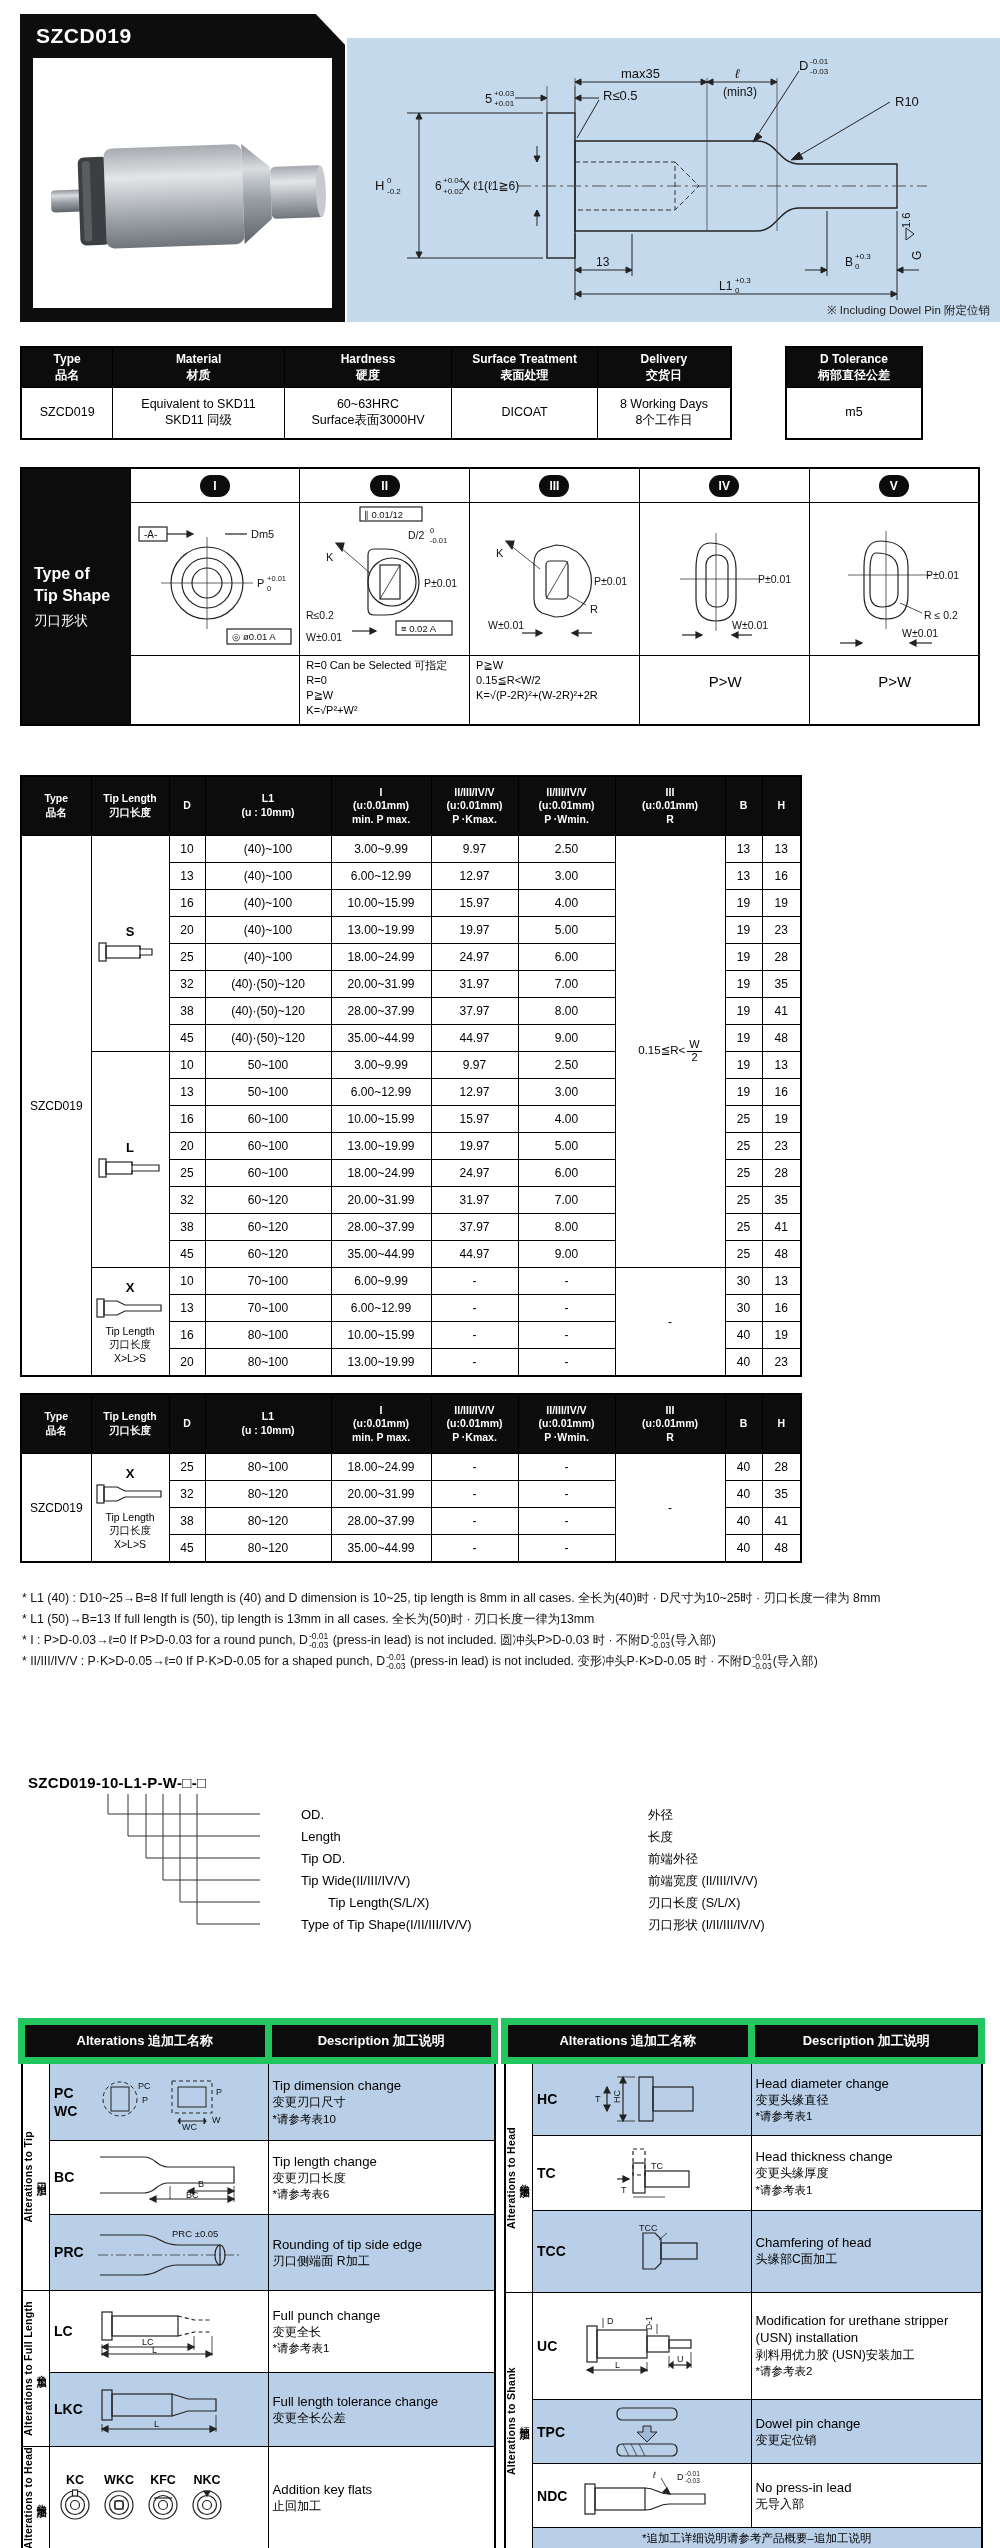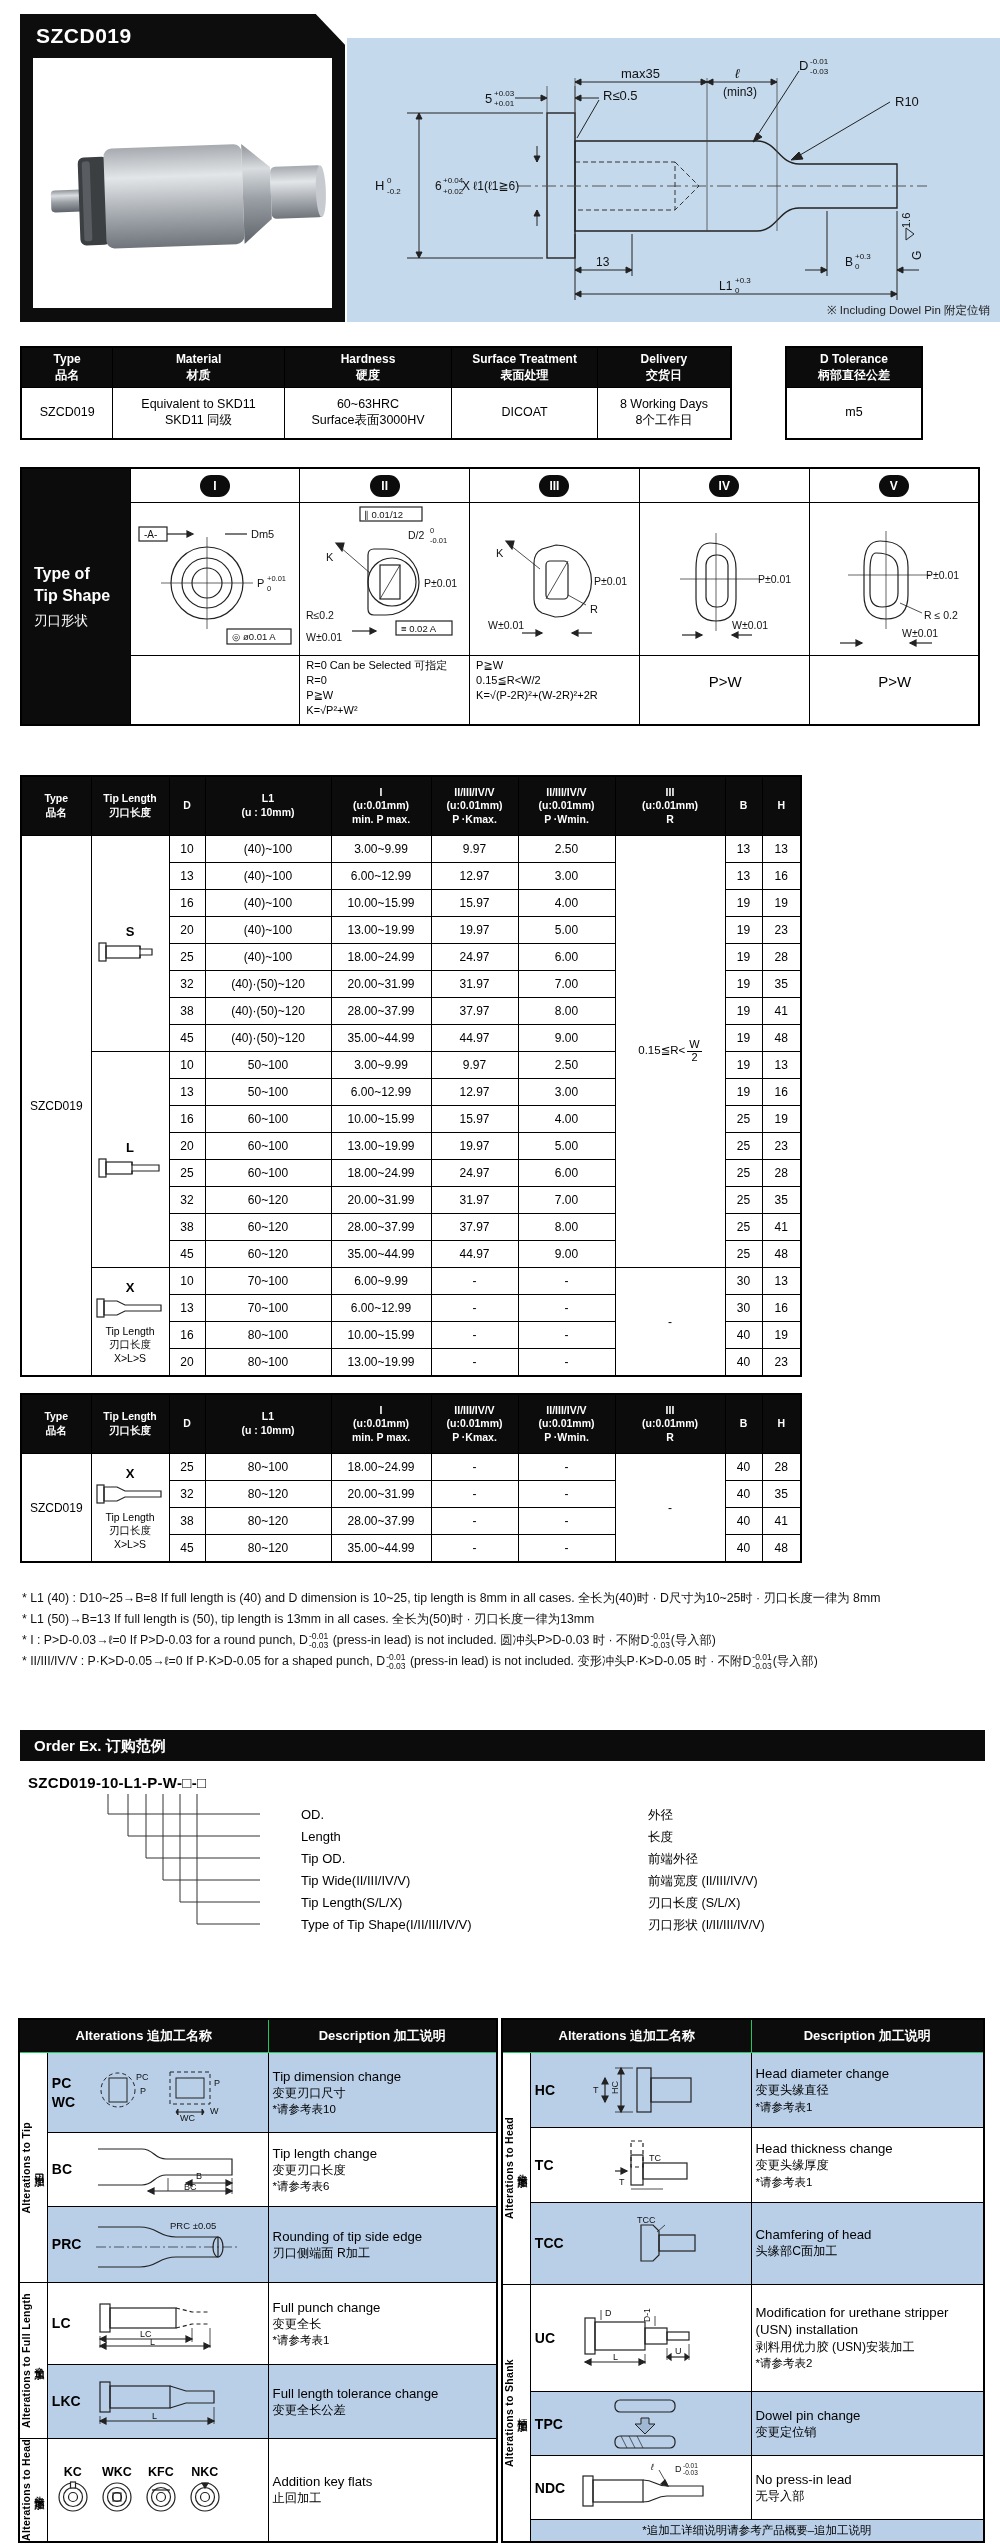--- a/index.html
+++ b/index.html
@@ -49,21 +49,21 @@
   .fnote .ind{display:inline-block;width:58px;}
   .tolstack{display:inline-flex;flex-direction:column;font-size:8.5px;line-height:1.05;vertical-align:middle;margin:0 1px;}
   
   #order-bar{left:20px;top:1730px;width:965px;height:31px;background:#0c0c0c;color:#fff;
     font-size:15px;font-weight:bold;line-height:31px;padding-left:14px;box-sizing:border-box;}
   #order-code{left:28px;top:1774px;font-size:15px;font-weight:bold;letter-spacing:.3px;}
   .order-en{position:absolute;left:273px;font-size:13px;}
   .order-zh{position:absolute;left:620px;font-size:12.5px;}
   
   .alt{border:2px solid #000;table-layout:fixed;}
-  .alt th{background:#0c0c0c;color:#fff;font-weight:600;font-size:13px;border:1px solid #22c55e;height:30px;}
+  .alt th{background:#0c0c0c;color:#fff;font-weight:600;font-size:13px;border:7px solid #22c55e;height:30px;}
   .alt td{border:1px solid #000;vertical-align:middle;padding:2px 4px;}
   .alt .side{width:26px;padding:0;}
   .sidewrap{display:flex;align-items:center;justify-content:center;gap:1px;}
   .side-en{writing-mode:vertical-rl;transform:rotate(180deg);font-size:10.5px;font-weight:bold;letter-spacing:.3px;}
   .side-zh{writing-mode:vertical-rl;font-size:10.5px;letter-spacing:1px;}
   .codecell{display:flex;align-items:center;gap:6px;}
   .codecell .code{font-size:14px;font-weight:bold;min-width:34px;white-space:pre-line;line-height:1.3;}
   .desc1{font-size:13.2px;line-height:1.3;}
   .desc2{font-size:12.2px;line-height:1.35;}
   .desc3{font-size:11.5px;line-height:1.4;}
@@ -749,41 +749,40 @@
       <span>* II/III/IV/V : P·K&gt;D-0.05→ℓ=0    If P·K&gt;D-0.05 for a shaped punch, D</span><span class="tolstack">
           <span>-0.01</span>
           <span>-0.03</span>
         </span><span> (press-in lead) is not included.    变形冲头P·K&gt;D-0.05 时 · 不附D</span><span class="tolstack">
           <span>-0.01</span>
           <span>-0.03</span>
         </span><span>(导入部)</span>
     </div>
   </div>
 
-  <div class="abs" id="order-bar">Order Ex.  订购范例</div>
   <div class="abs" id="order-code">SZCD019-10-L1-P-W-□-□</div>
   <div class="abs" id="order-tree" style="left:28px;top:1792px;width:940px;height:155px;">
     <svg id="tree-svg" width="260" height="155" viewBox="0 0 260 155">
         <polyline points="80,2 80,22 232,22" fill="none" stroke="#333" stroke-width="1"></polyline>
         <polyline points="100,2 100,44 232,44" fill="none" stroke="#333" stroke-width="1"></polyline>
         <polyline points="118,2 118,66 232,66" fill="none" stroke="#333" stroke-width="1"></polyline>
         <polyline points="135,2 135,88 232,88" fill="none" stroke="#333" stroke-width="1"></polyline>
         <polyline points="152,2 152,110 232,110" fill="none" stroke="#333" stroke-width="1"></polyline>
         <polyline points="169,2 169,132 232,132" fill="none" stroke="#333" stroke-width="1"></polyline>
       </svg>
     <div id="order-labels">
         <div class="order-en" style="top: 15px;">OD.</div>
         <div class="order-zh" style="top: 15px;">外径</div>
         <div class="order-en" style="top: 37px;">Length</div>
         <div class="order-zh" style="top: 37px;">长度</div>
         <div class="order-en" style="top: 59px;">Tip OD.</div>
         <div class="order-zh" style="top: 59px;">前端外径</div>
         <div class="order-en" style="top: 81px;">Tip Wide(II/III/IV/V)</div>
         <div class="order-zh" style="top: 81px;">前端宽度 (II/III/IV/V)</div>
-        <div class="order-en" style="top: 103px;">Tip Length(S/L/X)</div>
+        <div class="order-en" style="top: 103px; margin-left: 27px;">Tip Length(S/L/X)</div>
         <div class="order-zh" style="top: 103px;">刃口长度 (S/L/X)</div>
         <div class="order-en" style="top: 125px;">Type of Tip Shape(I/II/III/IV/V)</div>
         <div class="order-zh" style="top: 125px;">刃口形状 (I/II/III/IV/V)</div>
       </div>
   </div>
 
   <div class="abs" style="left:18px;top:2018px;width:967px;display:flex;gap:3px;">
     <table class="alt" style="width:480px;">
       <colgroup>
           <col style="width:28px">

